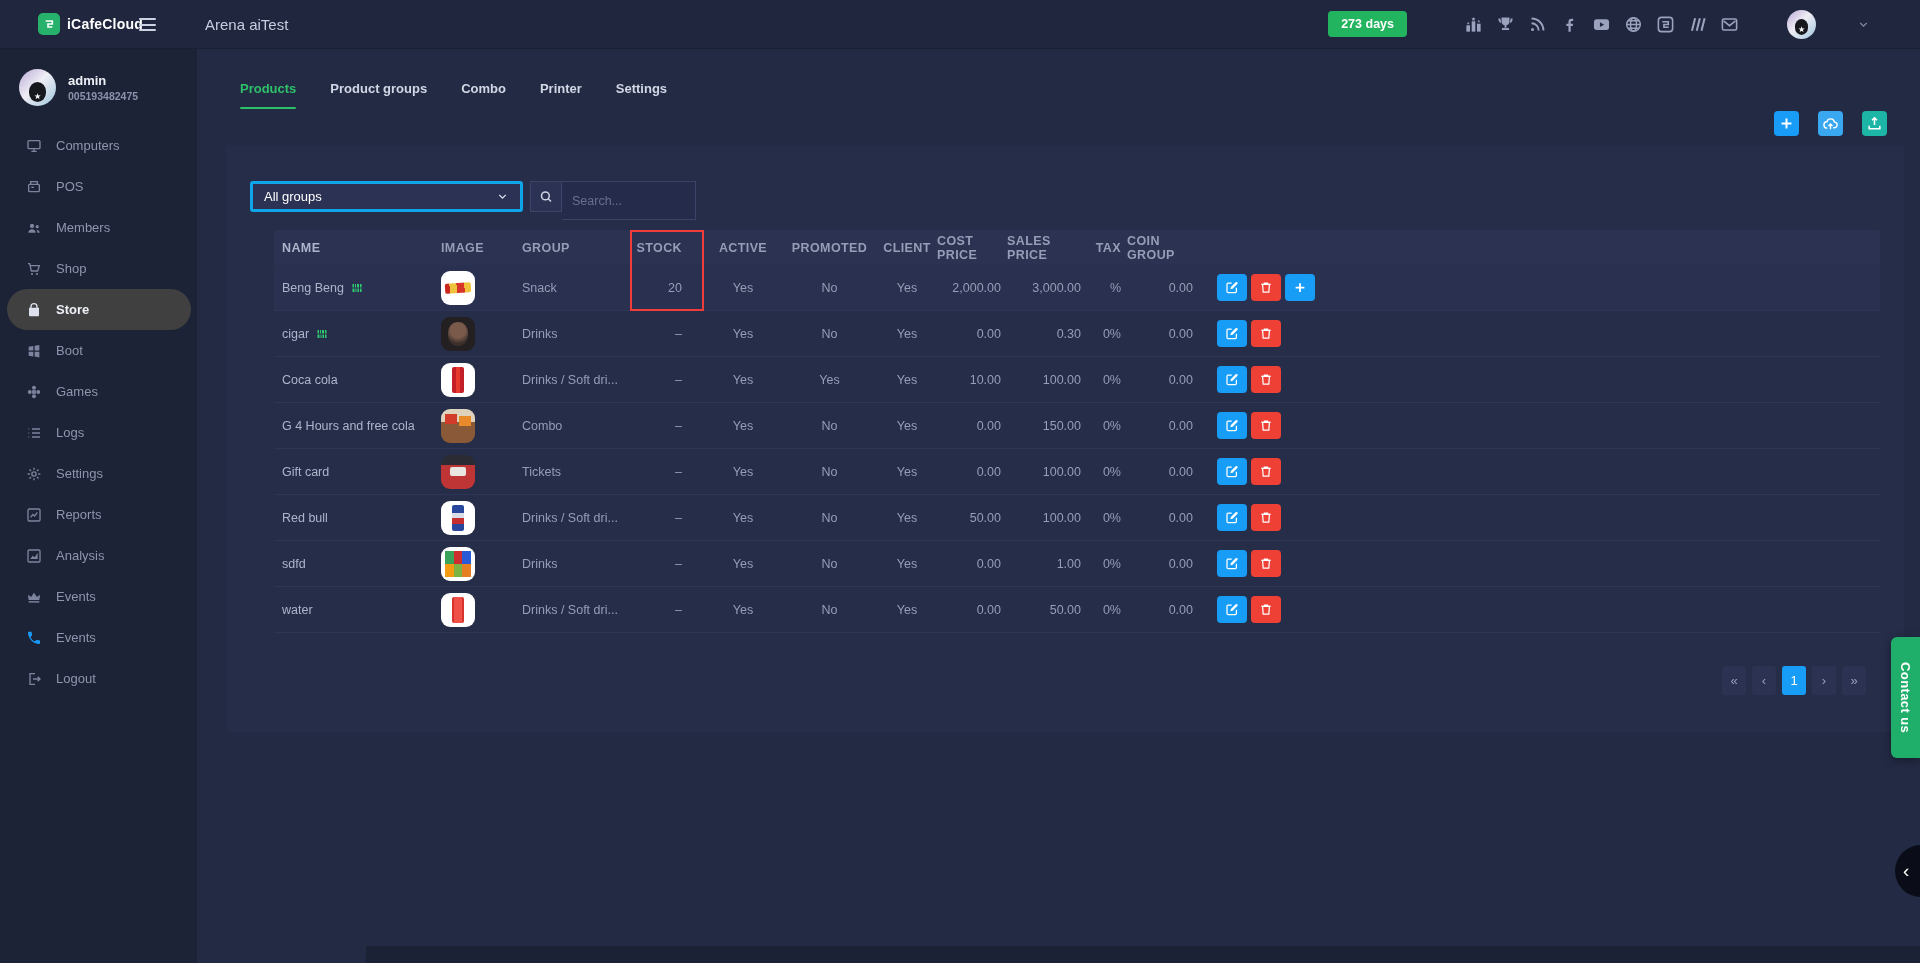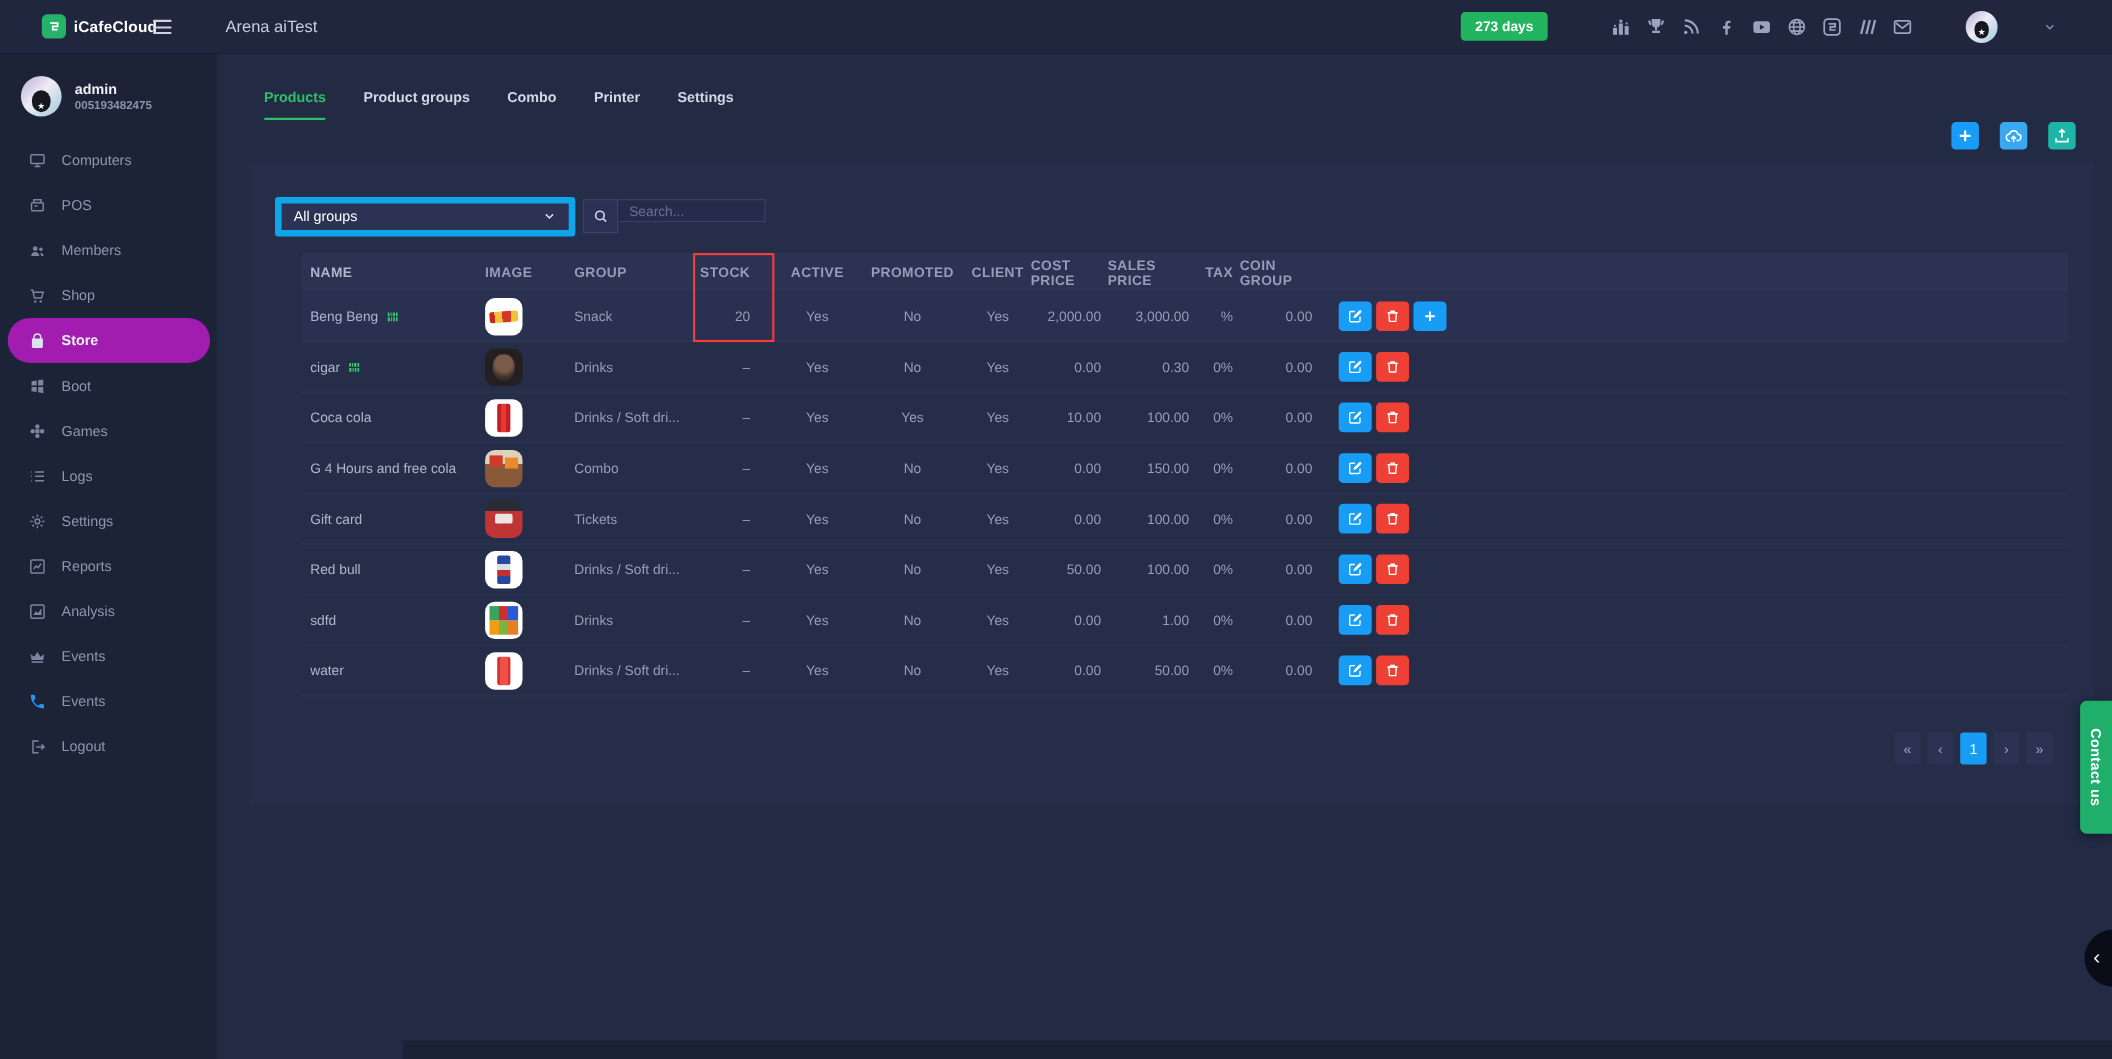--- a/index.html
+++ b/index.html
@@ -30,44 +30,44 @@
 
   
   .shell{display:flex;height:914px;}
   .sidebar{width:197px;background:#1d2336;flex-shrink:0;padding-top:20px;}
   .side-user{display:flex;align-items:center;padding-left:19px;gap:12px;height:37px;margin-bottom:10px;}
   .su-avatar{width:37px;height:37px;cursor:pointer;}
   .su-name{color:#eef0f7;font-size:13px;font-weight:700;line-height:15px;}
   .su-id{color:#8b92ac;font-size:10.5px;margin-top:2px;font-weight:bold;}
   .side-menu{padding-top:9px;}
   .side-item{height:41px;display:flex;align-items:center;gap:14px;padding-left:19px;color:#8e95ae;font-size:13px;margin:0 6px 0 7px;border-radius:21px;cursor:pointer;}
-  .side-item.active{background:#a21caf;color:#eef0f7;font-weight:600;}
+  .side-item.active{background:#404040;color:#eef0f7;font-weight:600;}
   .side-ic{width:16px;height:16px;flex-shrink:0;color:#7d849e;display:inline-flex;}
   .side-item.active .side-ic{color:#dde1ee;}
   .side-ic svg{width:100%;height:100%;display:block;}
 
   
   .main{flex:1;position:relative;min-width:0;}
   .tabs{display:flex;gap:34px;padding-top:32px;margin-left:43px;}
   .tab{font-size:13px;color:#d2d7e6;font-weight:600;padding-bottom:13px;position:relative;cursor:pointer;white-space:nowrap;}
   .tab.active{color:#2ec069;}
   .tab.active::after{content:'';position:absolute;left:0;right:0;bottom:0;height:2px;background:#2ec069;border-radius:1px;}
   .page-actions{position:absolute;top:62px;right:33px;display:flex;gap:19px;}
   .pa-btn{width:25px;height:25px;border-radius:4px;border:none;color:#fff;display:flex;align-items:center;justify-content:center;cursor:pointer;padding:4px;}
   .pa-btn svg{width:100%;height:100%;display:block;}
 
   .card{margin:37px 16px 0 29px;background:#262d49;border-radius:4px;padding:35px 24px 24px;height:586px;position:relative;}
   .toolbar{display:flex;align-items:center;height:31px;}
-  .gselect{width:273px;height:31px;background:#2c3254;border:6px solid #0ea5e9;border-radius:3px;color:#fff;font-size:13px;display:flex;align-items:center;justify-content:space-between;padding:12px 11px;cursor:pointer;}
+  .gselect{width:273px;height:31px;background:#2c3254;border:3px solid #0ea5e9;border-radius:3px;color:#fff;font-size:13px;display:flex;align-items:center;justify-content:space-between;padding:12px 11px;cursor:pointer;}
   .sel-chev{width:13px;height:13px;color:#d9ddea;display:inline-flex;}
   .sel-chev svg{width:100%;height:100%;display:block;}
   .search-wrap{display:flex;margin-left:7px;height:31px;}
   .search-btn{width:32px;height:31px;background:#2c3254;border:1px solid #3c4368;display:flex;align-items:center;justify-content:center;color:#cfd4e4;cursor:pointer;padding:7px;}
   .search-btn svg{width:100%;height:100%;display:block;}
-  .search-input{width:134px;height:21px;background:#252b4a;border:1px solid #3c4368;border-left:none;color:#cfd4e4;font-size:12.5px;padding:0 10px;outline:none;font-family:"Liberation Sans",sans-serif;}
+  .search-input{width:134px;height:39px;background:#252b4a;border:1px solid #3c4368;border-left:none;color:#cfd4e4;font-size:12.5px;padding:0 10px;outline:none;font-family:"Liberation Sans",sans-serif;}
   .search-input::placeholder{color:#686f90;}
 
   
   .table-wrap{margin-top:18px;position:relative;margin-left:24px;}
   .thead{display:flex;background:#2b3252;height:35px;align-items:stretch;border-radius:2px;}
   .th{font-size:11px;font-weight:700;color:#c9cee0;letter-spacing:.4px;display:flex;align-items:center;cursor:pointer;}
   .trow{display:flex;height:46px;border-bottom:1px solid #2f3655;}
   .trow.hl{background:#293050;}
   .cell{display:flex;align-items:center;height:100%;font-size:12.5px;color:#969db6;}
   .c-name{width:163px;padding-left:8px;gap:7px;color:#aeb5cb;}

